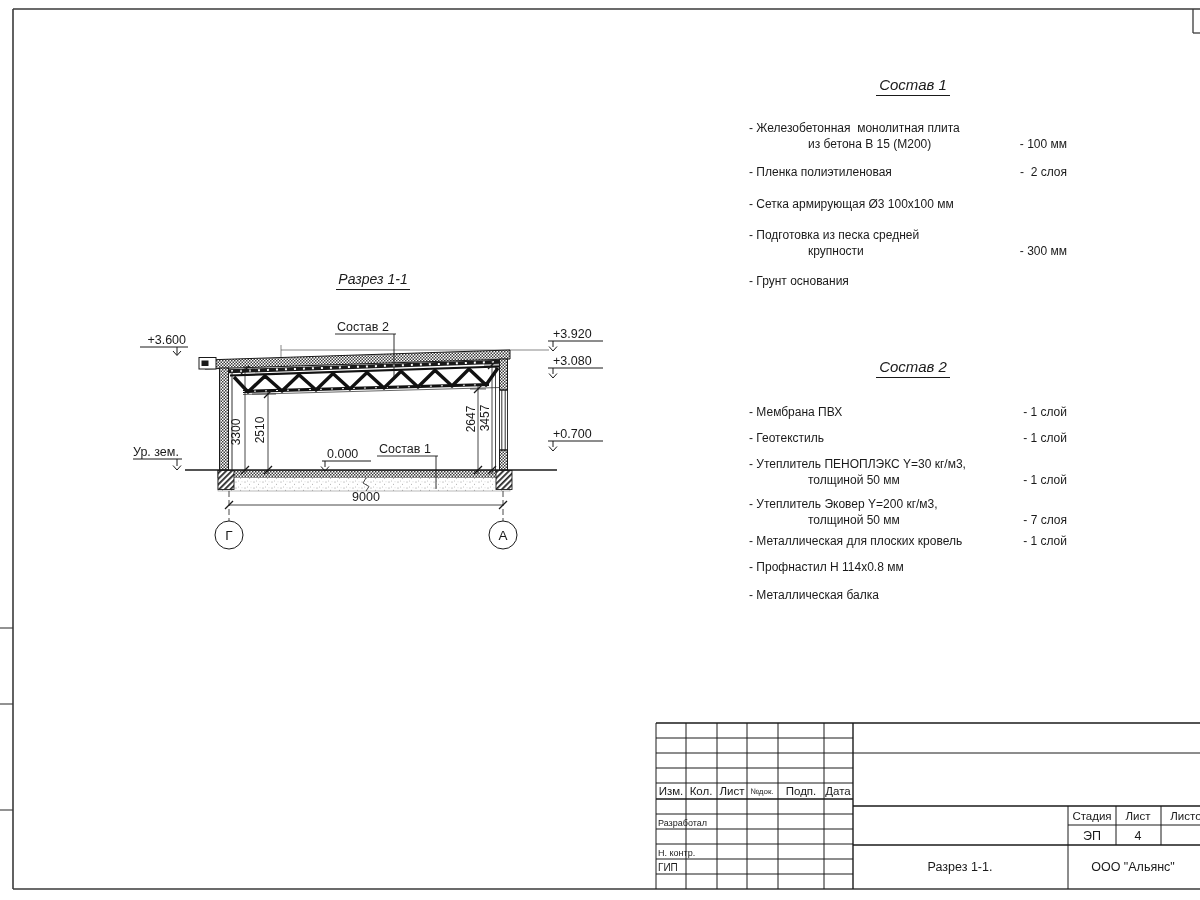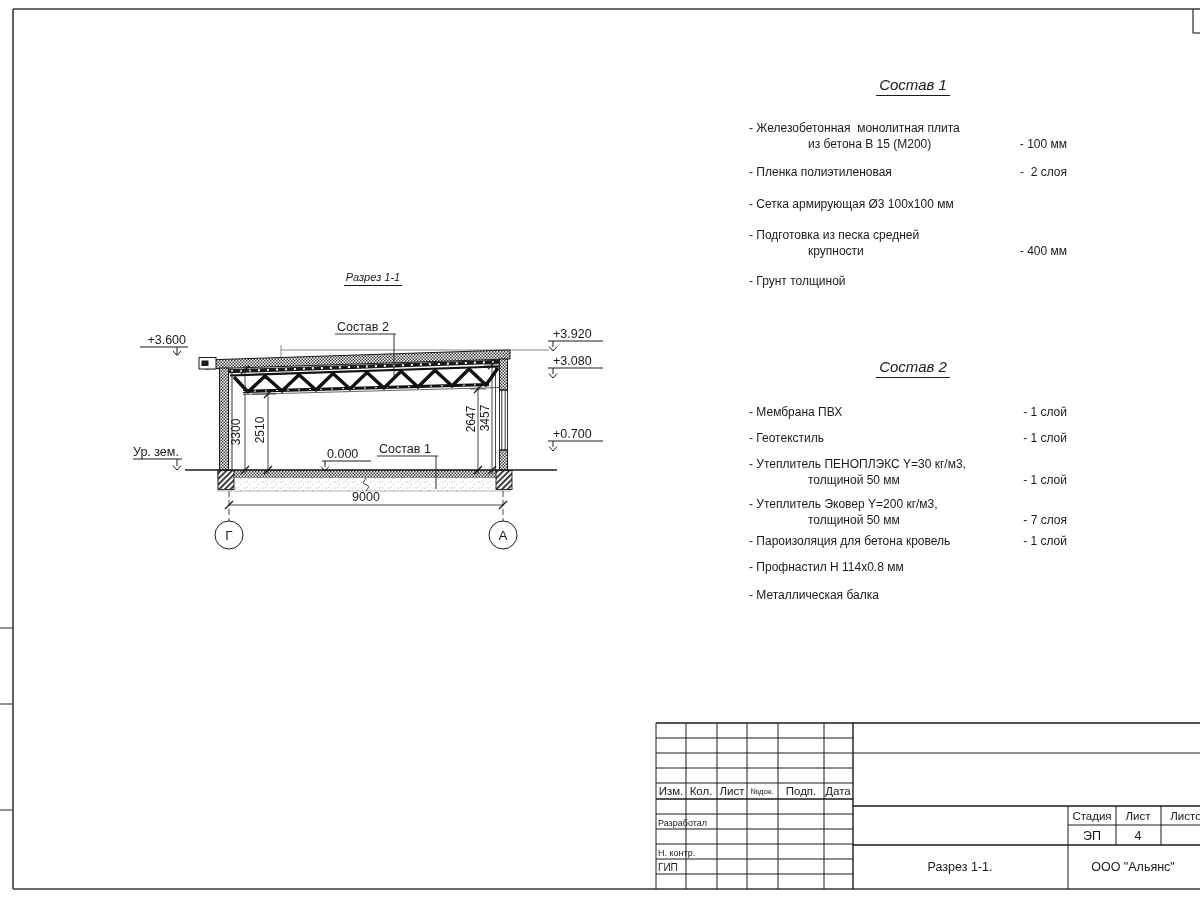--- a/index.html
+++ b/index.html
@@ -1,21 +1,21 @@
 <!DOCTYPE html>
 <html><head>
 <meta charset="utf-8">
 <style>
   html,body{margin:0;padding:0;background:#fff;}
   .page{position:relative;width:1200px;height:900px;background:#ffffff;overflow:hidden;
         font-family:"Liberation Sans",sans-serif;color:#1a1a1a;}
   svg{position:absolute;overflow:hidden;}
   svg text{font-family:"Liberation Sans",sans-serif;fill:#1a1a1a;}
   .sec-title{position:absolute;left:318px;top:271px;width:110px;text-align:center;
-             font-style:italic;font-size:11px;}
+             font-style:italic;font-size:14px;}
   .sec-title span{border-bottom:1.4px solid #1a1a1a;padding:0 2px 2px 2px;}
   .comp-h{position:absolute;left:843px;width:140px;text-align:center;font-style:italic;font-size:15px;}
   .comp-h span{border-bottom:1.4px solid #1a1a1a;padding:0 3px 2px 3px;}
   .comp{position:absolute;left:749px;top:0;width:318px;height:900px;}
   .cl,.cv{position:absolute;font-size:12px;line-height:16px;white-space:pre;}
   .cl{left:0;}
   .cl.ind{left:11px;margin-left:48px;}
   .cv{right:0;text-align:left;}
 </style>
 </head>
@@ -199,37 +199,37 @@
   <div class="comp-h" style="top:76px"><span>Состав 1</span></div>
   <div class="comp">
     <div class="cl" style="top:120px">- Железобетонная  монолитная плита</div>
     <div class="cl ind" style="top:136px">из бетона В 15 (М200)</div>
     <div class="cv" style="top:136px">- 100 мм</div>
     <div class="cl" style="top:164px">- Пленка полиэтиленовая</div>
     <div class="cv" style="top:164px">-  2 слоя</div>
     <div class="cl" style="top:196px">- Сетка армирующая Ø3 100х100 мм</div>
     <div class="cl" style="top:227px">- Подготовка из песка средней</div>
     <div class="cl ind" style="top:243px">крупности</div>
-    <div class="cv" style="top:243px">- 400 мм</div>
-    <div class="cl" style="top:273px">- Грунт толщиной</div>
+    <div class="cv" style="top:243px">- 300 мм</div>
+    <div class="cl" style="top:273px">- Грунт основания</div>
   </div>
 
   <div class="comp-h" style="top:358px"><span>Состав 2</span></div>
   <div class="comp">
     <div class="cl" style="top:404px">- Мембрана ПВХ</div>
     <div class="cv" style="top:404px">- 1 слой</div>
     <div class="cl" style="top:430px">- Геотекстиль</div>
     <div class="cv" style="top:430px">- 1 слой</div>
     <div class="cl" style="top:456px">- Утеплитель ПЕНОПЛЭКС Y=30 кг/м3,</div>
     <div class="cl ind" style="top:472px">толщиной 50 мм</div>
     <div class="cv" style="top:472px">- 1 слой</div>
     <div class="cl" style="top:496px">- Утеплитель Эковер Y=200 кг/м3,</div>
     <div class="cl ind" style="top:512px">толщиной 50 мм</div>
     <div class="cv" style="top:512px">- 7 слоя</div>
-    <div class="cl" style="top:533px">- Пароизоляция для бетона кровель</div>
+    <div class="cl" style="top:533px">- Металлическая для плоских кровель</div>
     <div class="cv" style="top:533px">- 1 слой</div>
     <div class="cl" style="top:559px">- Профнастил Н 114х0.8 мм</div>
     <div class="cl" style="top:587px">- Металлическая балка</div>
   </div>
 
   <svg style="left:650px;top:716px" width="550" height="178" viewBox="650 716 550 178">
     <g stroke="#1a1a1a" stroke-width="1" fill="none">
       <line x1="656" y1="723" x2="656" y2="889"></line>
       <line x1="686" y1="723" x2="686" y2="889"></line>
       <line x1="717" y1="723" x2="717" y2="889"></line>

